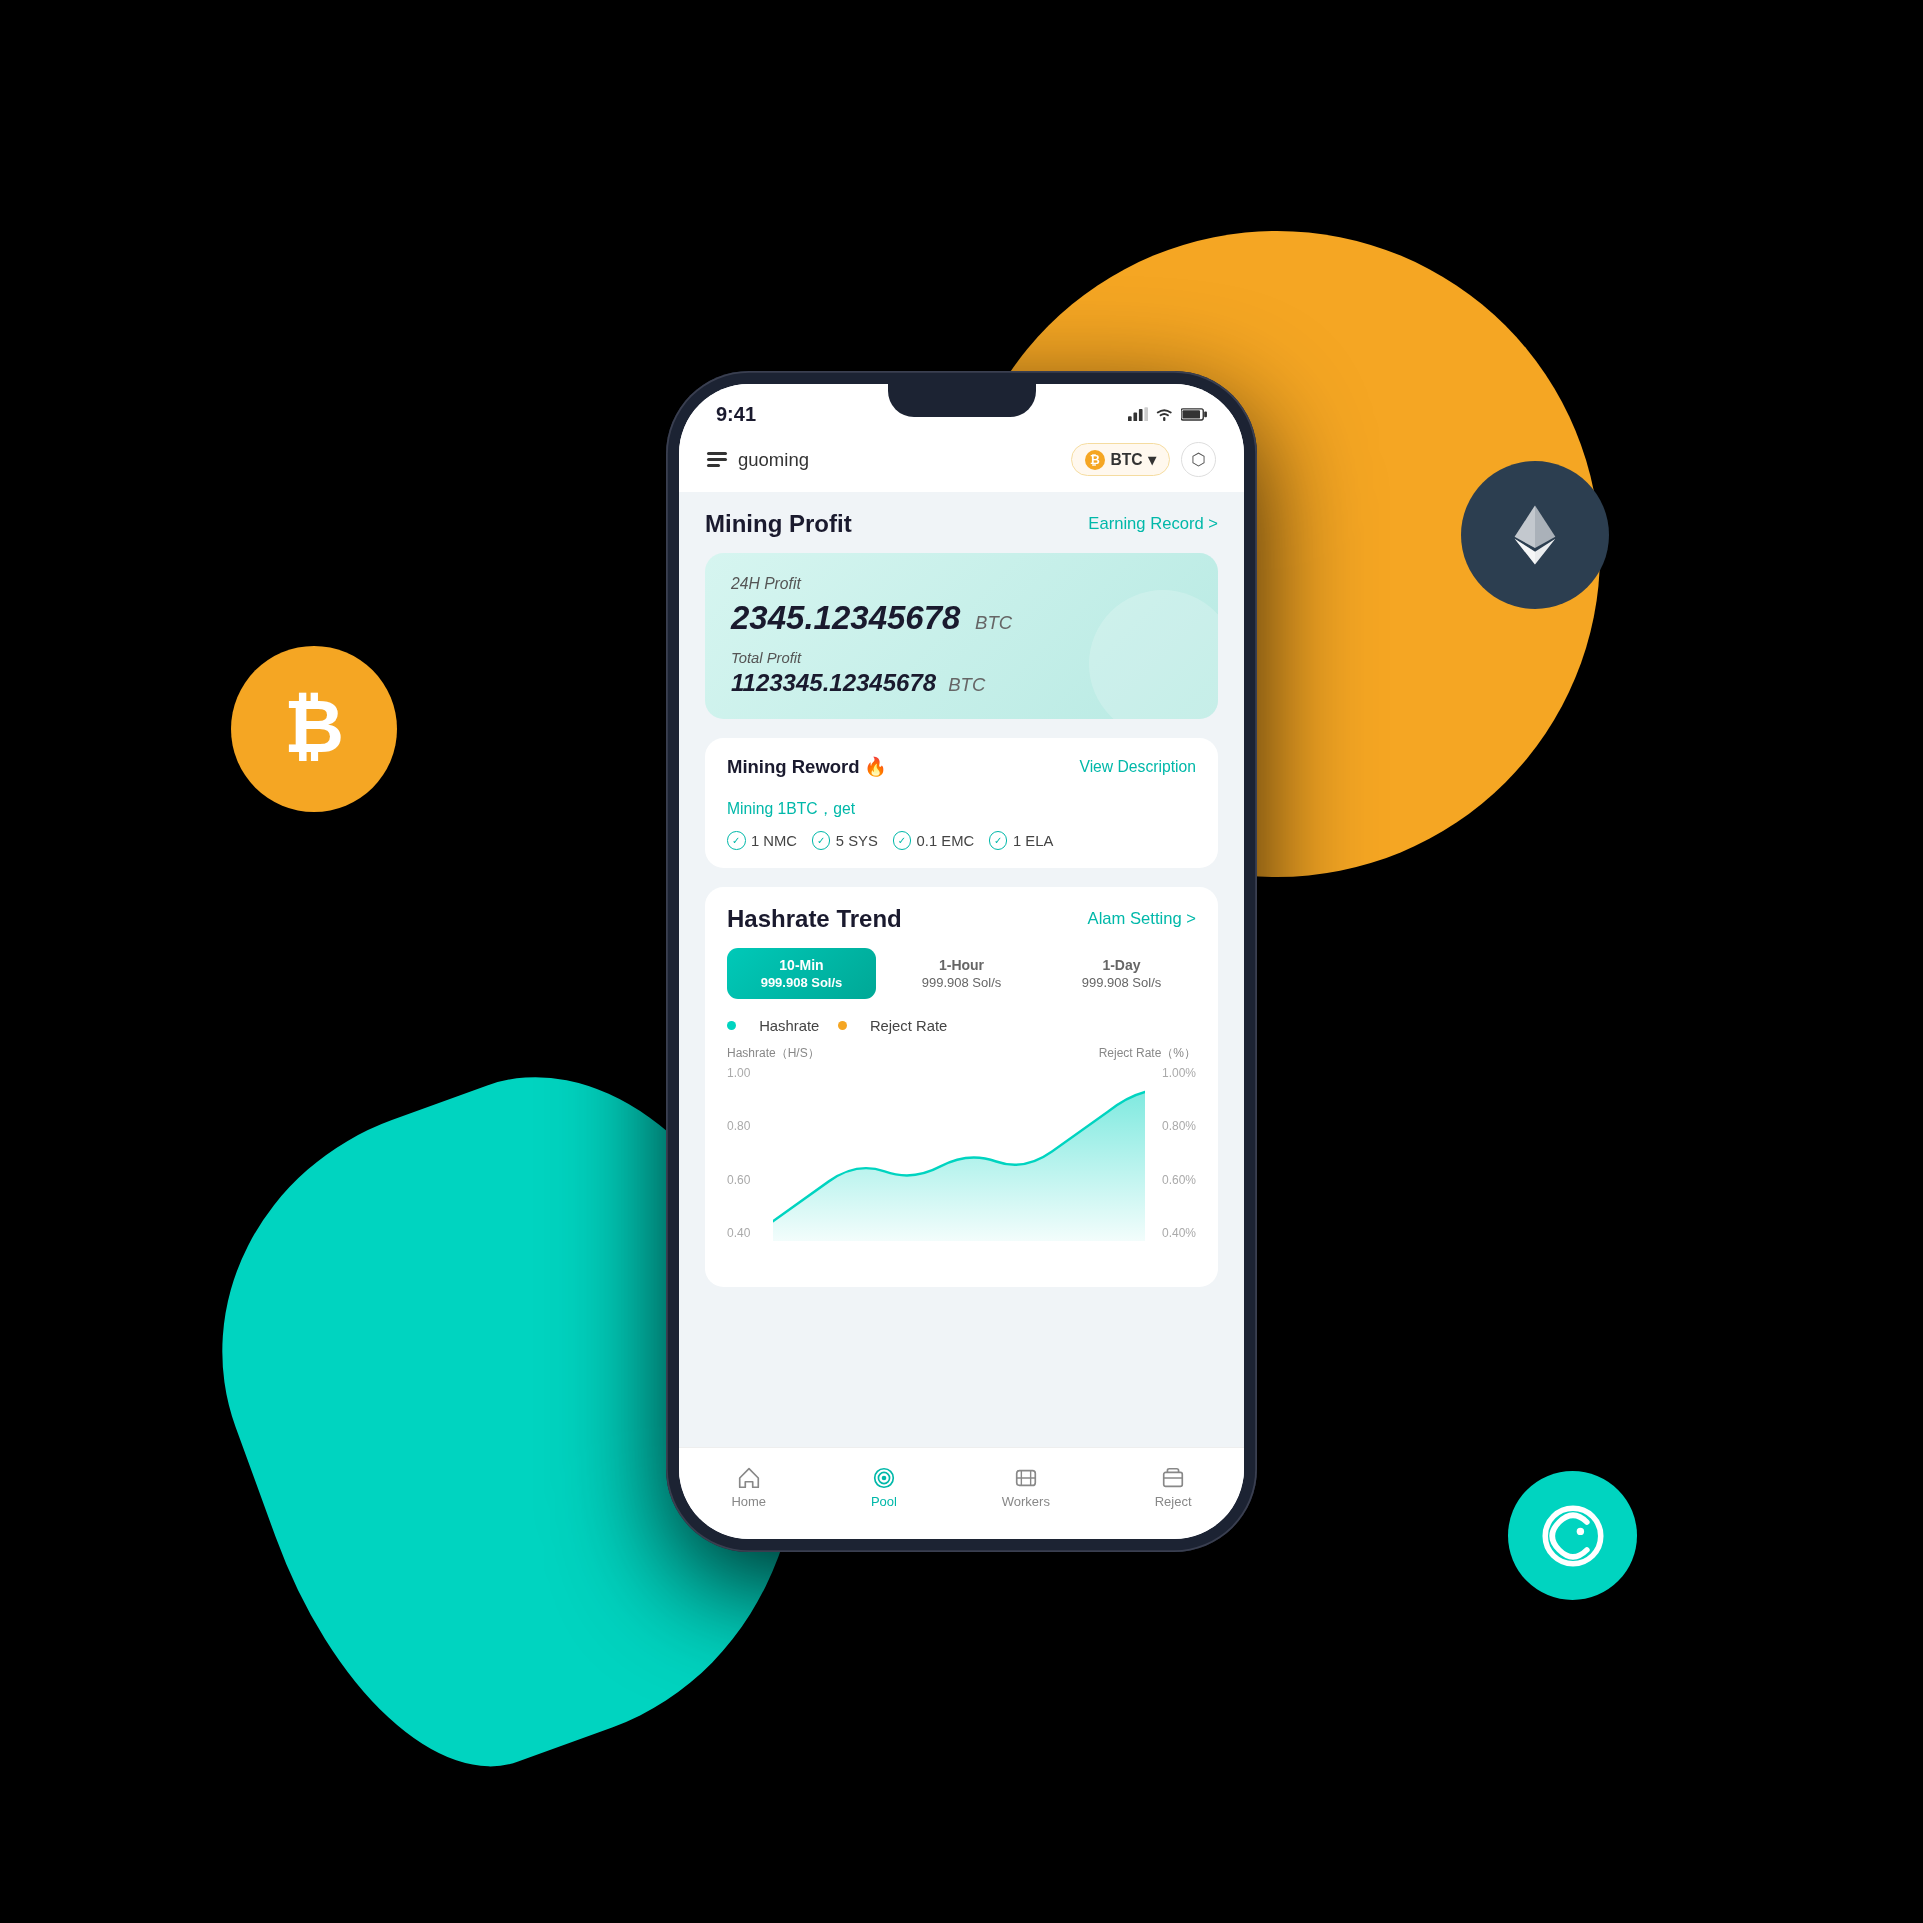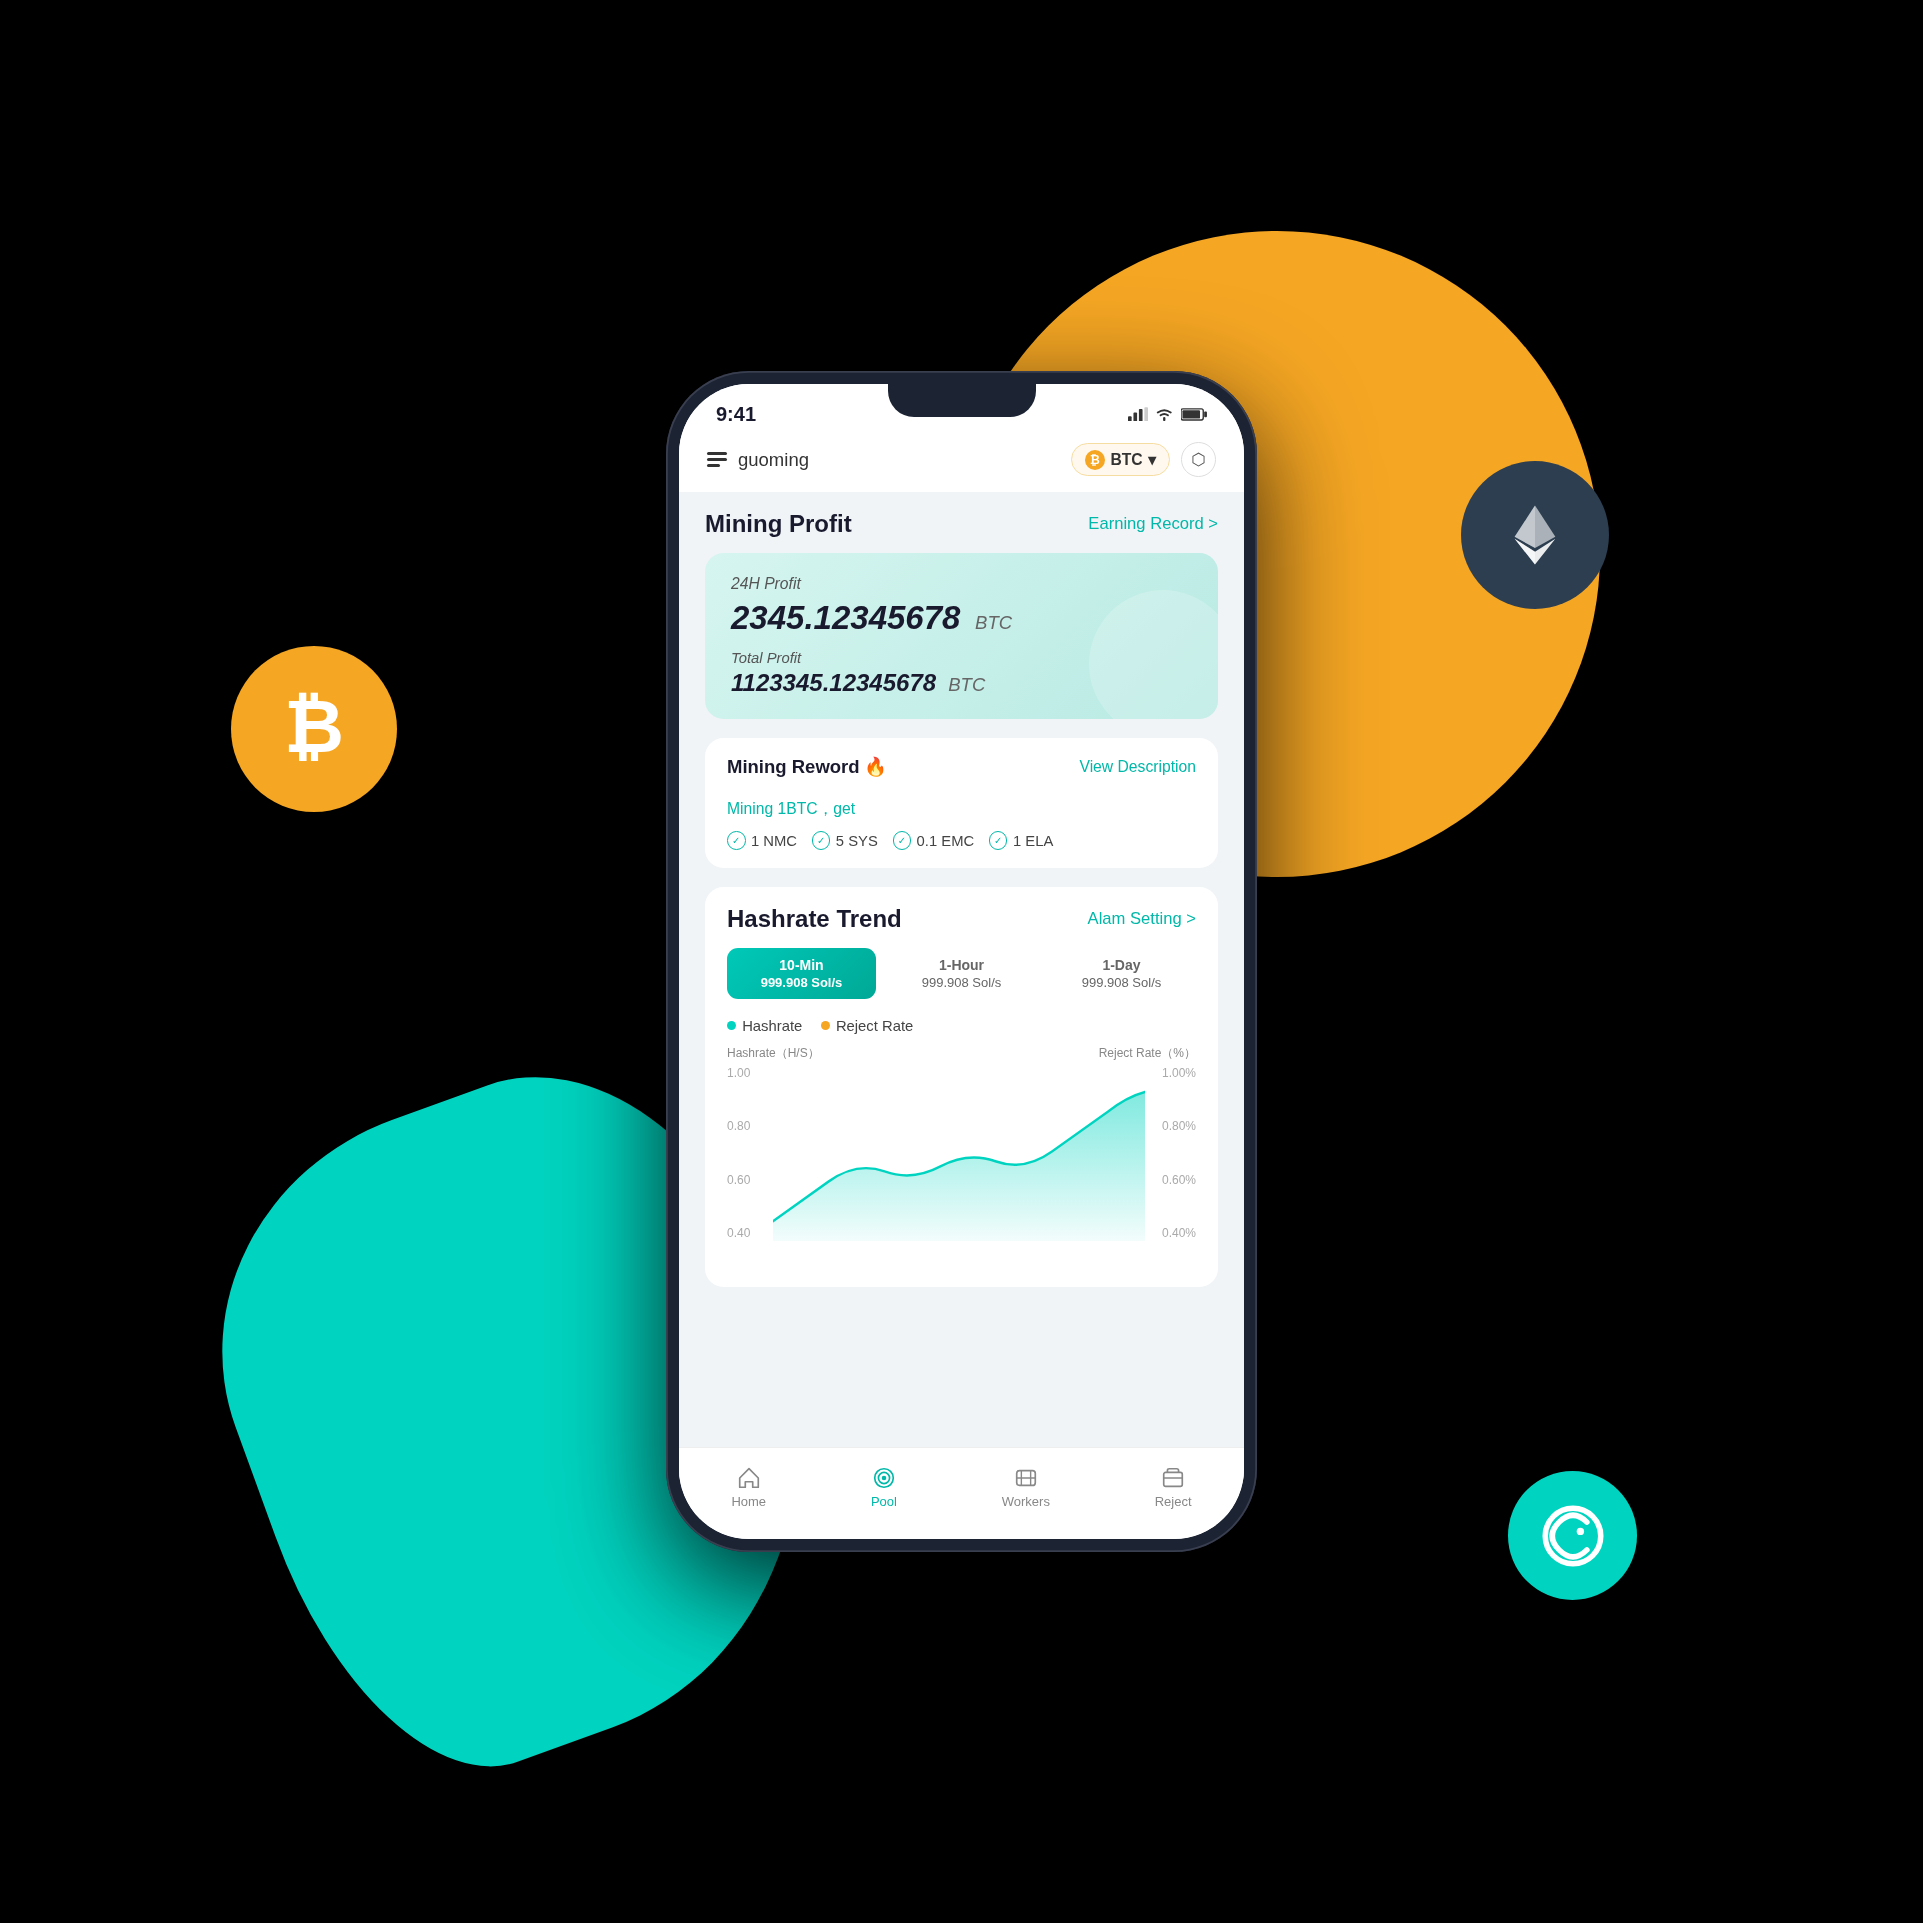--- a/index.html
+++ b/index.html
@@ -378,21 +378,21 @@
 
     
     .chart-legend {
       display: flex;
       gap: 18.5px;
       margin-bottom: 11px;
     }
     .legend-item {
       display: flex;
       align-items: center;
-      gap: 6px;
+      gap: 23px;
       font-size: 14.8px;
       color: #444;
     }
     .legend-dot {
       width: 9.2px;
       height: 9.2px;
       border-radius: 50%;
     }
 
     

